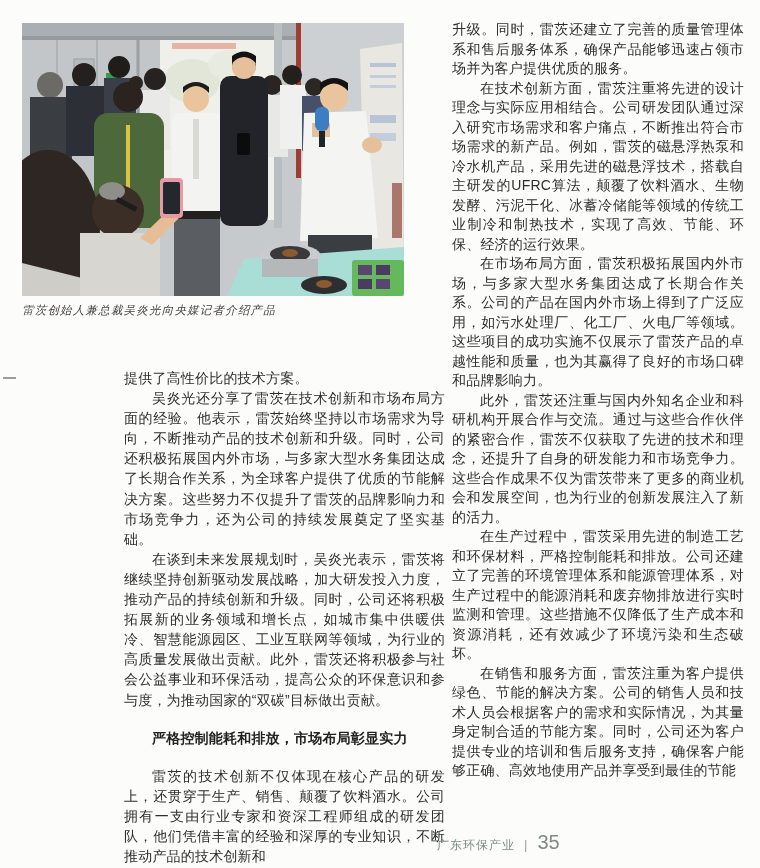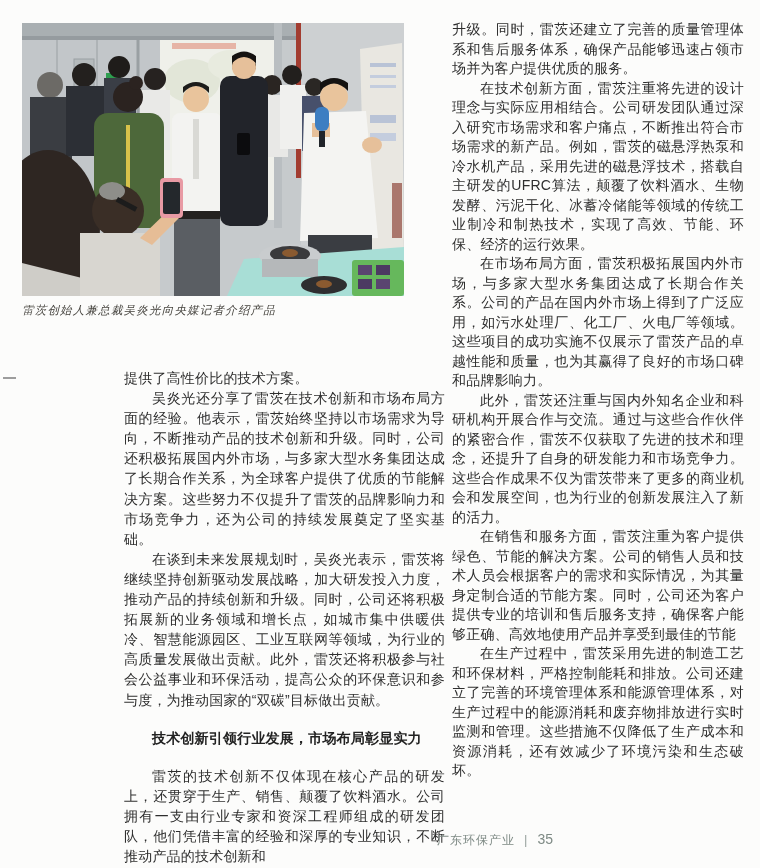--- a/index.html
+++ b/index.html
@@ -26,21 +26,21 @@
   .col h3{margin:18px 0;font-size:1em;font-weight:700;text-indent:2em;letter-spacing:0.2px;color:#222;}
   .col-left{left:124px;top:368px;width:321px;font-size:14px;line-height:20.1px;}
   .col-right{left:452px;top:20px;width:292px;font-size:14px;line-height:19.5px;}
   
   .footer{
     position:absolute;top:831px;right:23px;width:300px;
     display:flex;justify-content:flex-start;align-items:baseline;
     color:#7e8a85;font-size:12px;letter-spacing:1px;
   }
   .footer .divider{margin:0 9px;color:#9aa39f;font-size:13px;}
-  .footer .page-num{font-size:14px;letter-spacing:0;}
+  .footer .page-num{font-size:20px;letter-spacing:0;}
 </style>
 </head>
 <body>
 
 <div class="page">
 
   <div class="photo-wrap">
     <svg viewBox="0 0 382 273" preserveAspectRatio="none">
 
       <rect width="382" height="273" fill="#c6cacc"></rect>
@@ -154,31 +154,31 @@
   </div>
 
   <div class="caption">雷茨创始人兼总裁吴炎光向央媒记者介绍产品</div>
 
   <div class="edge-mark"></div>
 
   <div class="col col-left">
     <p class="cont">提供了高性价比的技术方案。</p>
     <p>吴炎光还分享了雷茨在技术创新和市场布局方面的经验。他表示，雷茨始终坚持以市场需求为导向，不断推动产品的技术创新和升级。同时，公司还积极拓展国内外市场，与多家大型水务集团达成了长期合作关系，为全球客户提供了优质的节能解决方案。这些努力不仅提升了雷茨的品牌影响力和市场竞争力，还为公司的持续发展奠定了坚实基础。</p>
     <p>在谈到未来发展规划时，吴炎光表示，雷茨将继续坚持创新驱动发展战略，加大研发投入力度，推动产品的持续创新和升级。同时，公司还将积极拓展新的业务领域和增长点，如城市集中供暖供冷、智慧能源园区、工业互联网等领域，为行业的高质量发展做出贡献。此外，雷茨还将积极参与社会公益事业和环保活动，提高公众的环保意识和参与度，为推动国家的“双碳”目标做出贡献。</p>
-    <h3>技术创新引领行业发展，市场布局彰显实力</h3>
+    <h3>严格控制能耗和排放，市场布局彰显实力</h3>
     <p>雷茨的技术创新不仅体现在核心产品的研发上，还贯穿于生产、销售、颠覆了饮料酒水。公司拥有一支由行业专家和资深工程师组成的研发团队，他们凭借丰富的经验和深厚的专业知识，不断推动产品的技术创新和</p>
   </div>
 
   <div class="col col-right">
     <p class="cont">升级。同时，雷茨还建立了完善的质量管理体系和售后服务体系，确保产品能够迅速占领市场并为客户提供优质的服务。</p>
     <p>在技术创新方面，雷茨注重将先进的设计理念与实际应用相结合。公司研发团队通过深入研究市场需求和客户痛点，不断推出符合市场需求的新产品。例如，雷茨的磁悬浮热泵和冷水机产品，采用先进的磁悬浮技术，搭载自主研发的UFRC算法，颠覆了饮料酒水、生物发酵、污泥干化、冰蓄冷储能等领域的传统工业制冷和制热技术，实现了高效、节能、环保、经济的运行效果。</p>
     <p>在市场布局方面，雷茨积极拓展国内外市场，与多家大型水务集团达成了长期合作关系。公司的产品在国内外市场上得到了广泛应用，如污水处理厂、化工厂、火电厂等领域。这些项目的成功实施不仅展示了雷茨产品的卓越性能和质量，也为其赢得了良好的市场口碑和品牌影响力。</p>
     <p>此外，雷茨还注重与国内外知名企业和科研机构开展合作与交流。通过与这些合作伙伴的紧密合作，雷茨不仅获取了先进的技术和理念，还提升了自身的研发能力和市场竞争力。这些合作成果不仅为雷茨带来了更多的商业机会和发展空间，也为行业的创新发展注入了新的活力。</p>
+    <p>在生产过程中，雷茨采用先进的制造工艺和环保材料，严格控制能耗和排放。公司还建立了完善的环境管理体系和能源管理体系，对生产过程中的能源消耗和废弃物排放进行实时监测和管理。这些措施不仅降低了生产成本和资源消耗，还有效减少了环境污染和生态破坏。</p>
     <p>在销售和服务方面，雷茨注重为客户提供绿色、节能的解决方案。公司的销售人员和技术人员会根据客户的需求和实际情况，为其量身定制合适的节能方案。同时，公司还为客户提供专业的培训和售后服务支持，确保客户能够正确、高效地使用产品并享受到最佳的节能</p>
-    <p>在生产过程中，雷茨采用先进的制造工艺和环保材料，严格控制能耗和排放。公司还建立了完善的环境管理体系和能源管理体系，对生产过程中的能源消耗和废弃物排放进行实时监测和管理。这些措施不仅降低了生产成本和资源消耗，还有效减少了环境污染和生态破坏。</p>
   </div>
 
   <div class="footer">
     <span>广东环保产业</span>
     <span class="divider">|</span>
     <span class="page-num">35</span>
   </div>
 
 </div>
 

